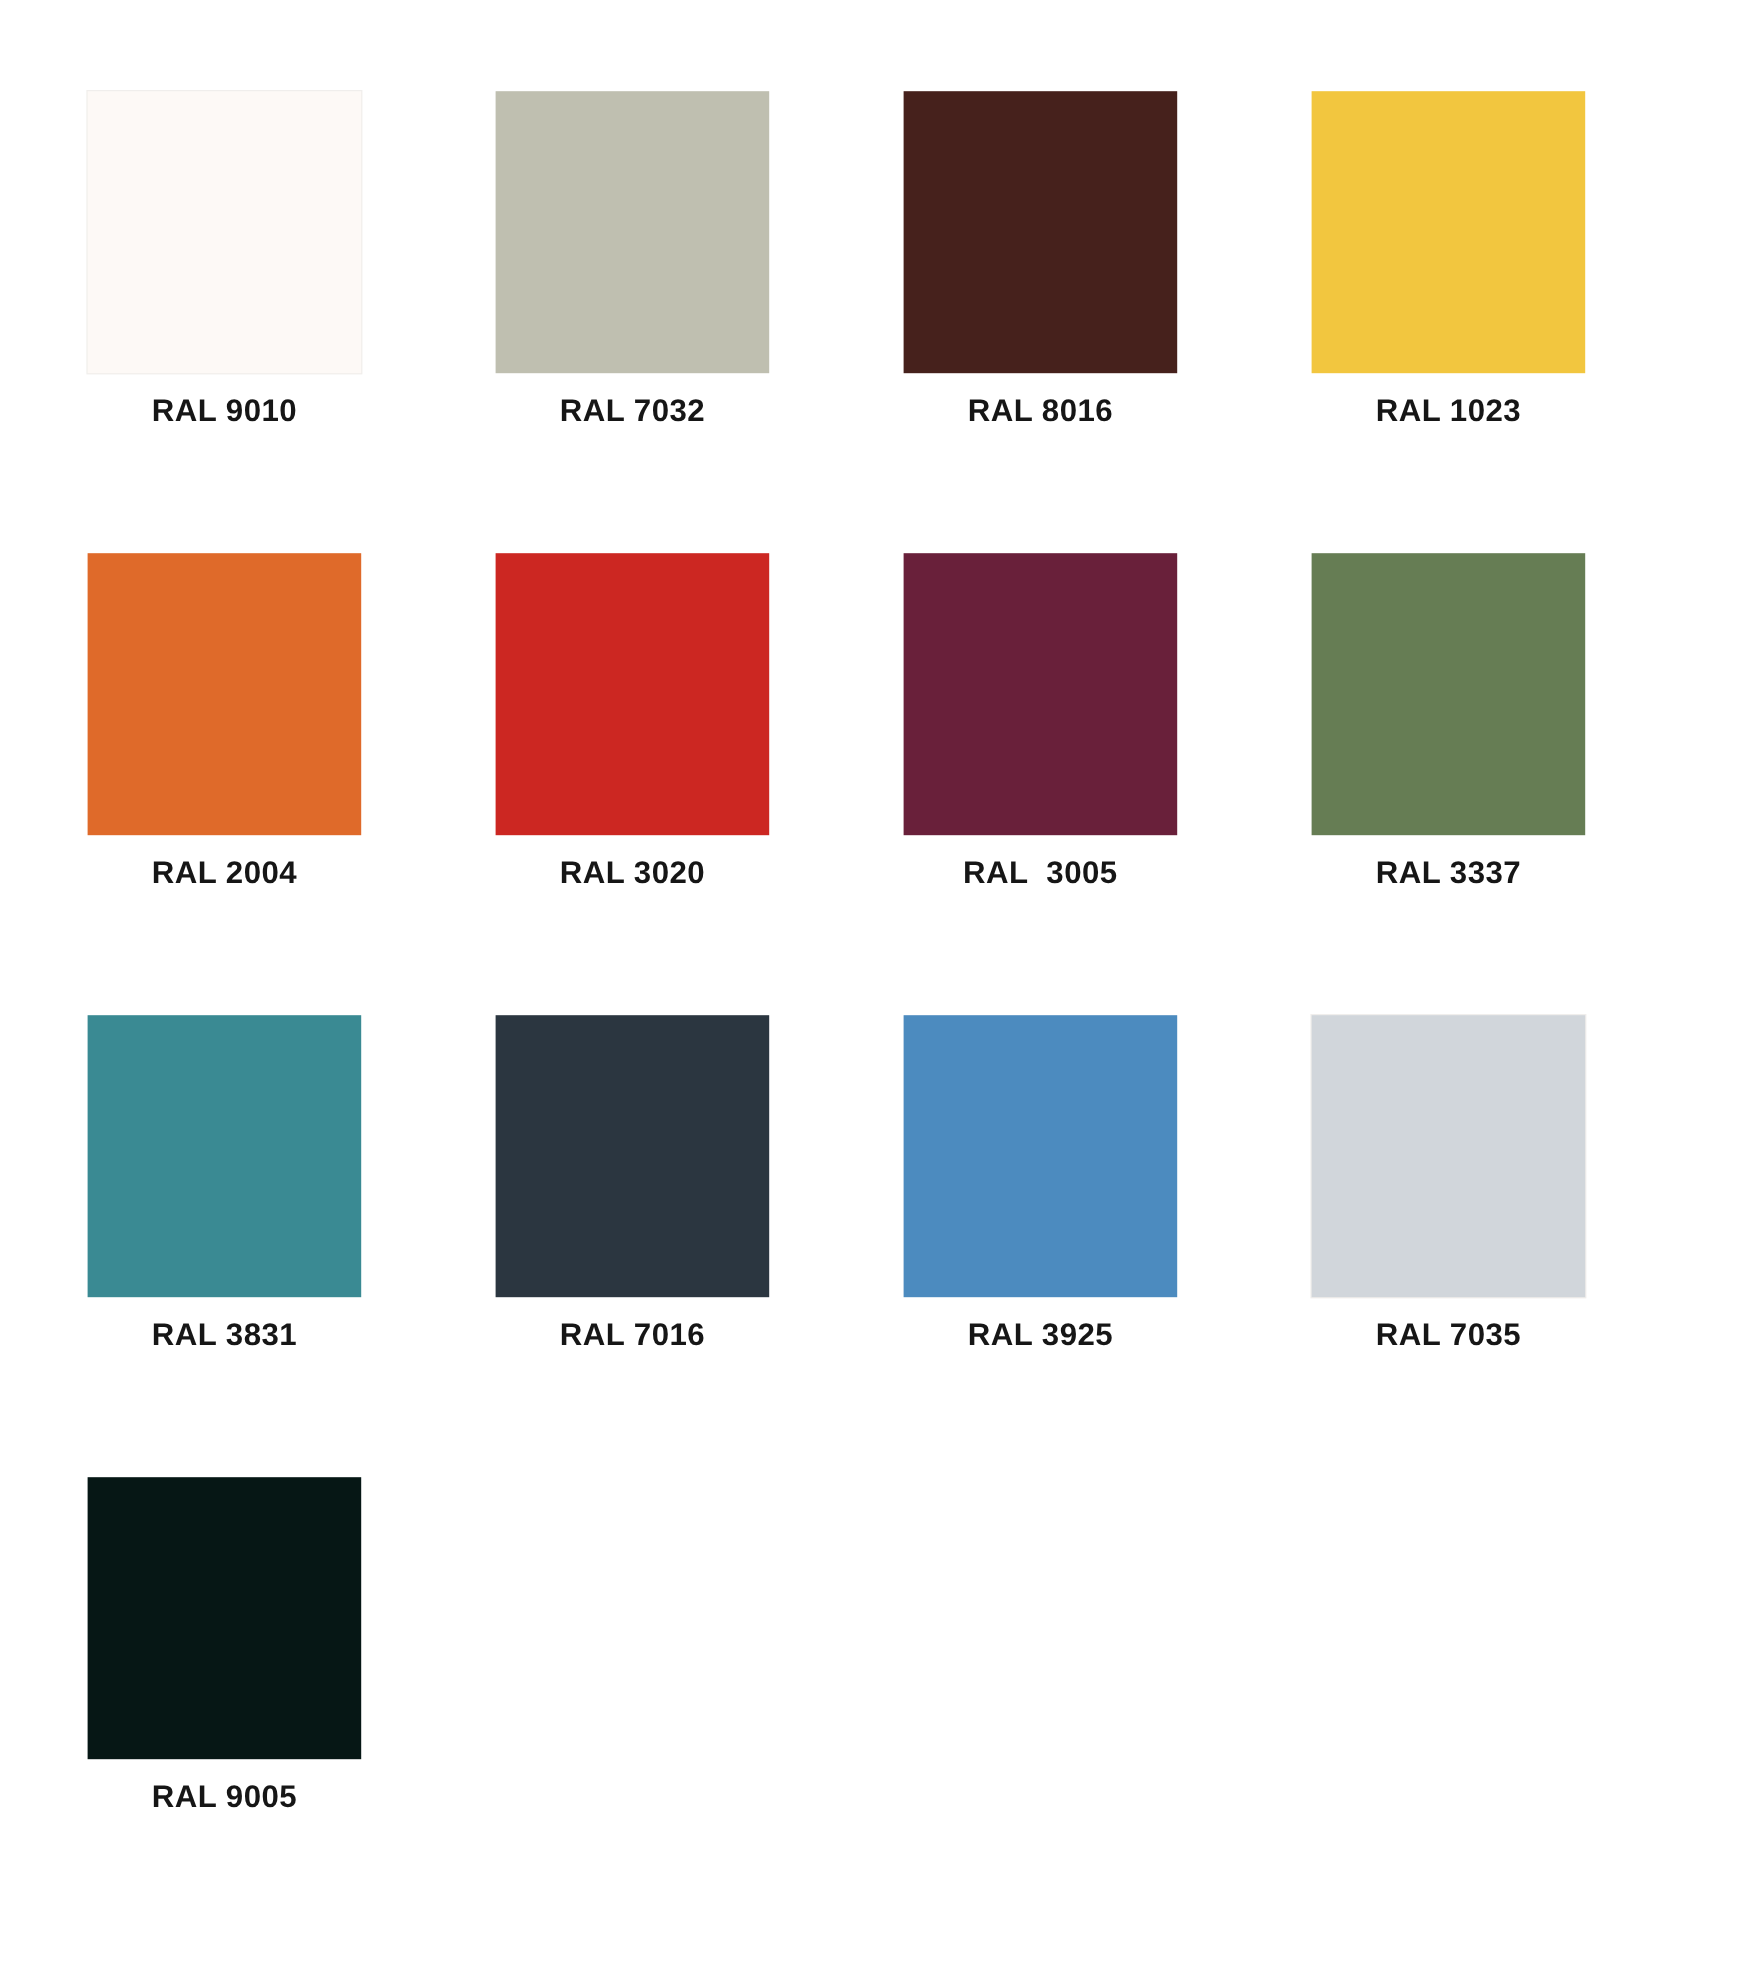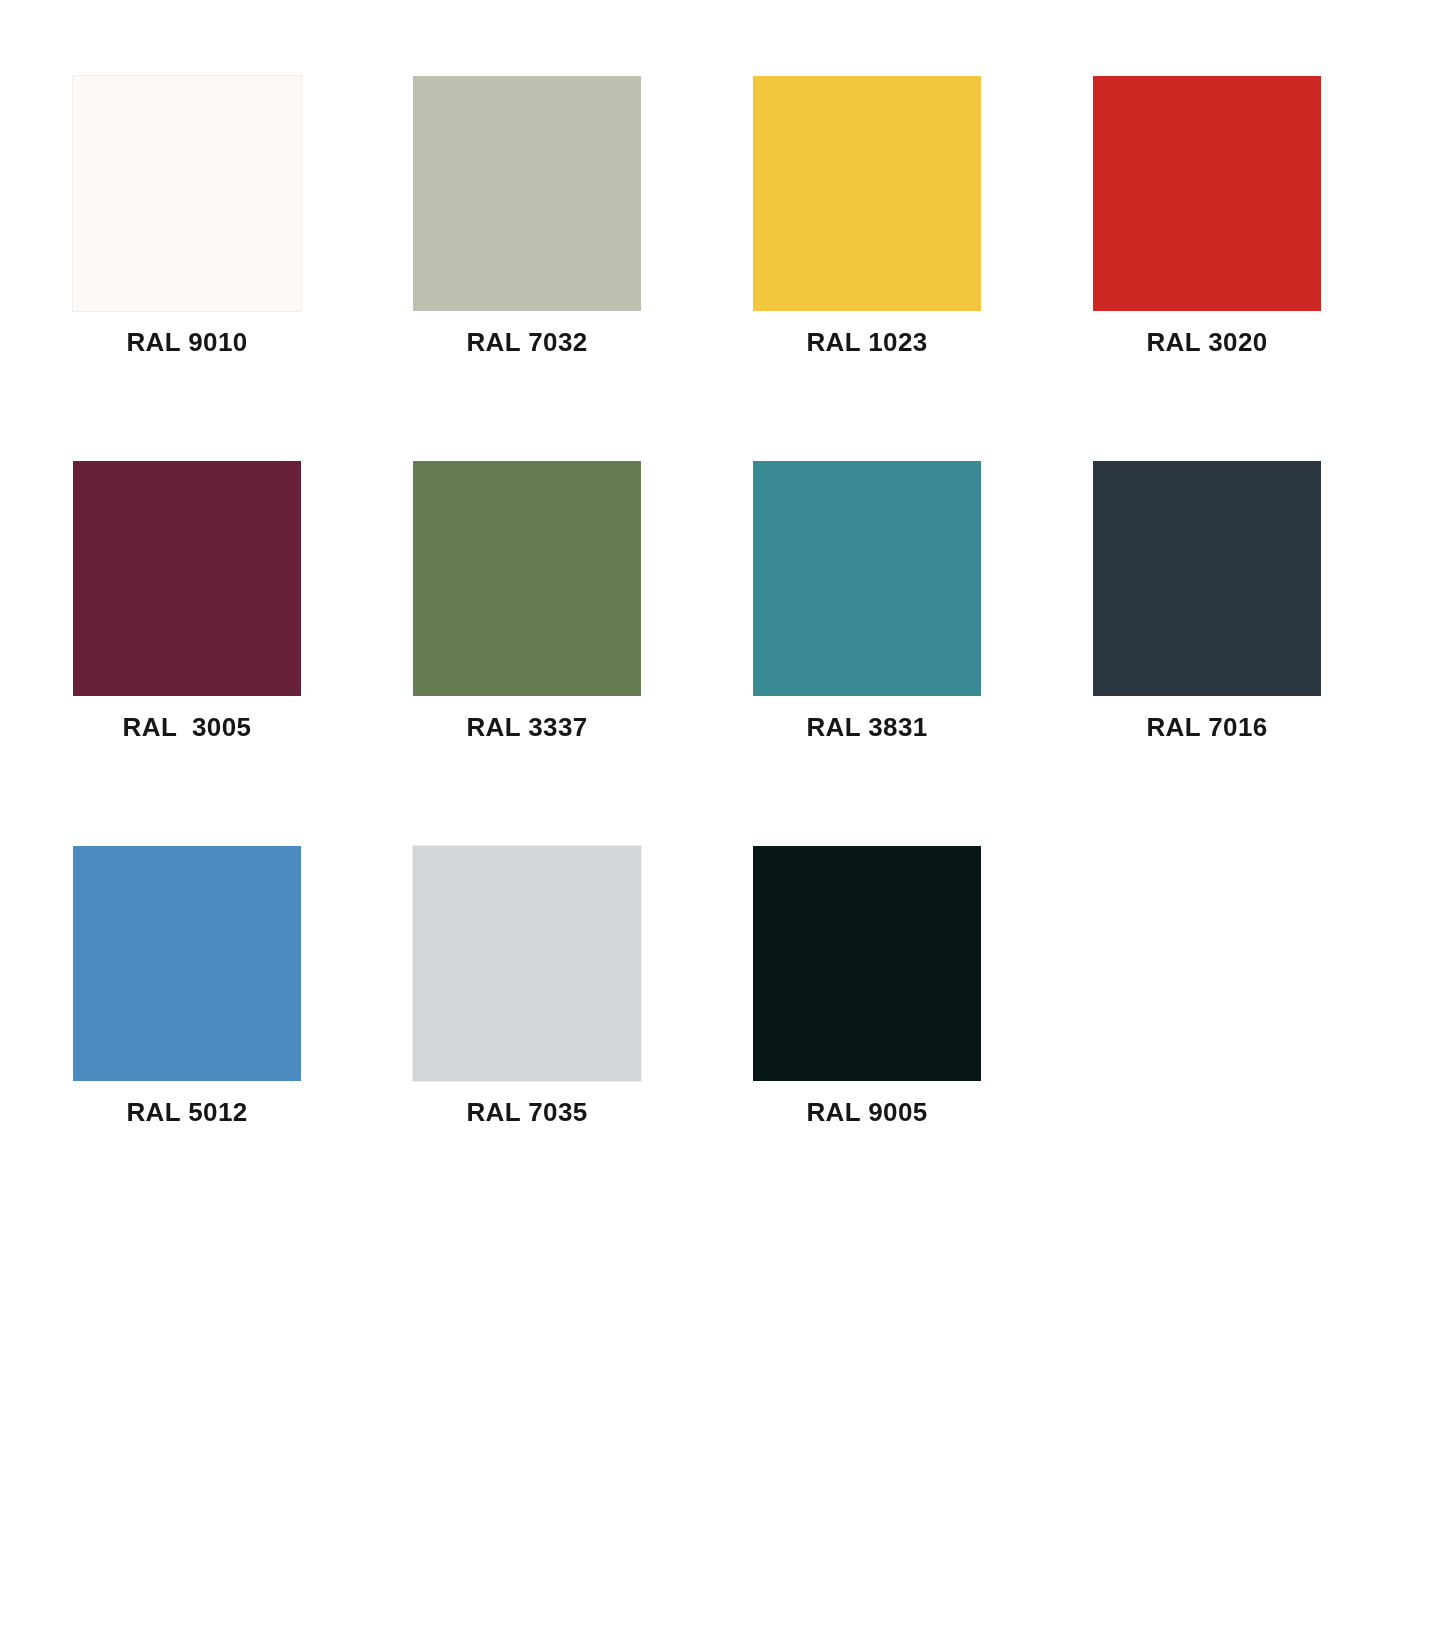--- a/index.html
+++ b/index.html
@@ -76,22 +76,30 @@
   <div class="grid">
       <div class="swatch-cell">
         <div class="swatch-chip light-edge" style="background-color: rgb(253, 249, 246);"></div>
         <div class="swatch-label">RAL 9010</div>
       </div>
       <div class="swatch-cell">
         <div class="swatch-chip" style="background-color: rgb(191, 191, 176);"></div>
         <div class="swatch-label">RAL 7032</div>
       </div>
       <div class="swatch-cell">
+        <div class="swatch-chip" style="background-color: rgb(70, 33, 28);"></div>
+        <div class="swatch-label">RAL 8016</div>
+      </div>
+      <div class="swatch-cell">
         <div class="swatch-chip" style="background-color: rgb(242, 198, 63);"></div>
         <div class="swatch-label">RAL 1023</div>
+      </div>
+      <div class="swatch-cell">
+        <div class="swatch-chip" style="background-color: rgb(223, 106, 42);"></div>
+        <div class="swatch-label">RAL 2004</div>
       </div>
       <div class="swatch-cell">
         <div class="swatch-chip" style="background-color: rgb(204, 39, 34);"></div>
         <div class="swatch-label">RAL 3020</div>
       </div>
       <div class="swatch-cell">
         <div class="swatch-chip" style="background-color: rgb(105, 32, 58);"></div>
         <div class="swatch-label">RAL  3005</div>
       </div>
       <div class="swatch-cell">
@@ -101,21 +109,21 @@
       <div class="swatch-cell">
         <div class="swatch-chip" style="background-color: rgb(58, 138, 147);"></div>
         <div class="swatch-label">RAL 3831</div>
       </div>
       <div class="swatch-cell">
         <div class="swatch-chip" style="background-color: rgb(43, 54, 64);"></div>
         <div class="swatch-label">RAL 7016</div>
       </div>
       <div class="swatch-cell">
         <div class="swatch-chip" style="background-color: rgb(76, 139, 191);"></div>
-        <div class="swatch-label">RAL 5012</div>
+        <div class="swatch-label">RAL 3925</div>
       </div>
       <div class="swatch-cell">
         <div class="swatch-chip light-edge" style="background-color: rgb(209, 214, 219);"></div>
         <div class="swatch-label">RAL 7035</div>
       </div>
       <div class="swatch-cell">
         <div class="swatch-chip" style="background-color: rgb(6, 23, 21);"></div>
         <div class="swatch-label">RAL 9005</div>
       </div>
     </div>

